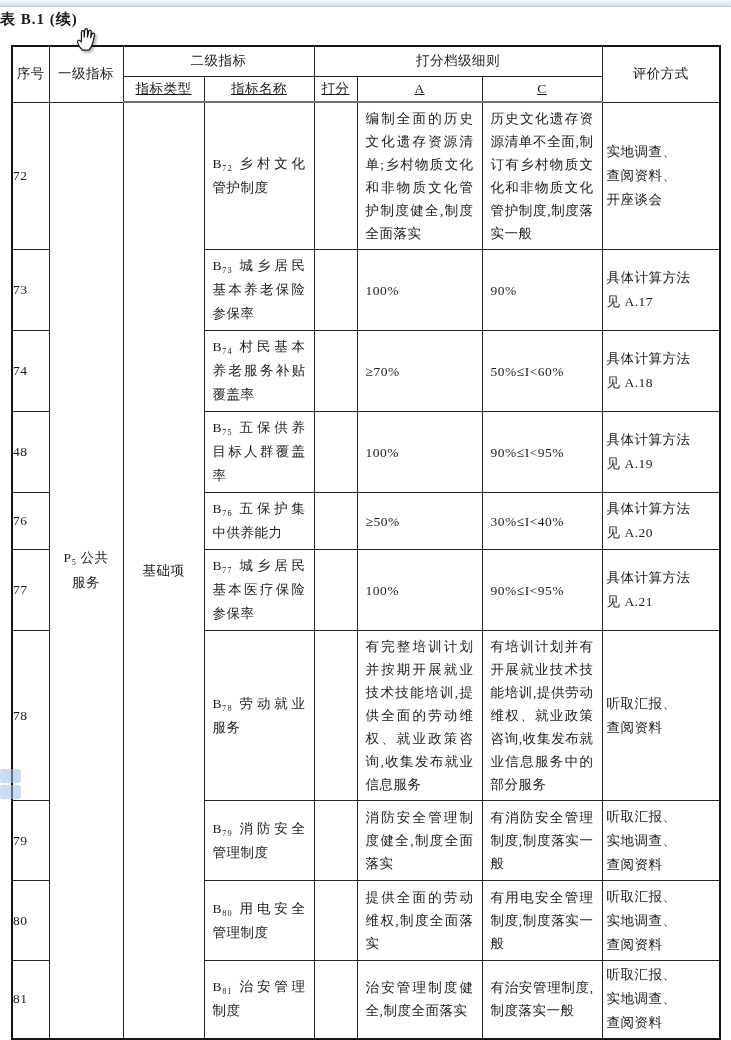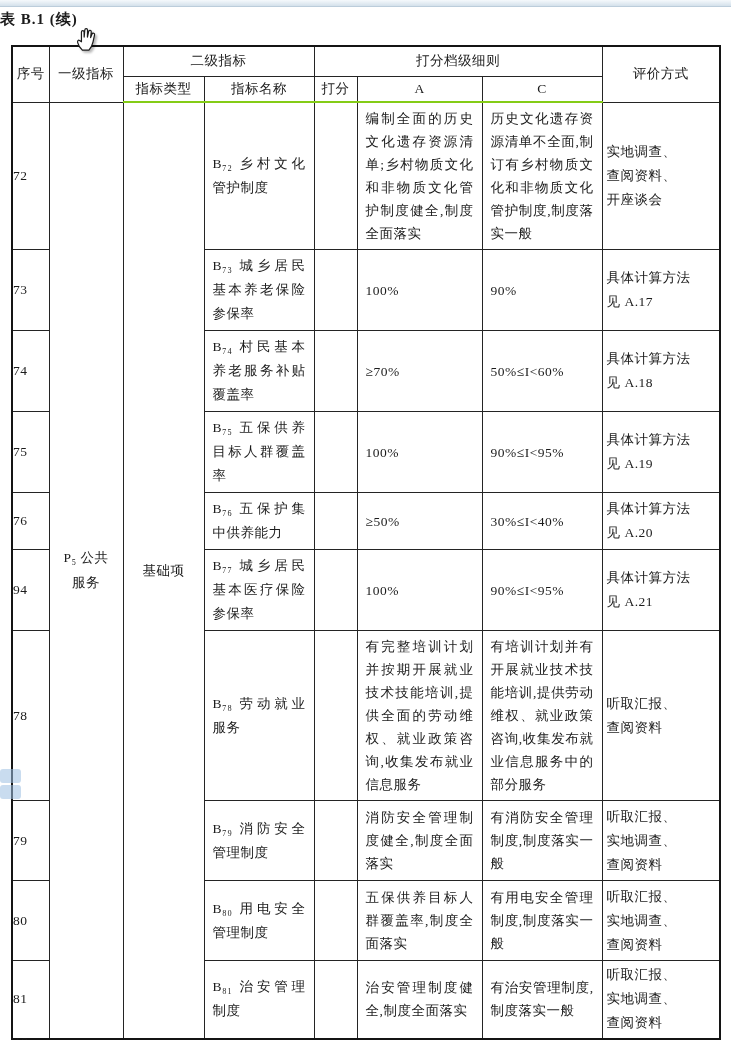--- a/index.html
+++ b/index.html
@@ -15,21 +15,21 @@
   .side-widget .sw-a, .side-widget .sw-b { width:21px; height:14px; border-radius:3px;
     background:#9dbfe1; opacity:0.55; margin-bottom:2px; }
   table.main { position:absolute; left:11px; top:45px; width:708px;
     border-collapse:collapse; table-layout:fixed; border:2px solid #141414; }
   th,td { border:1px solid #242424; font-weight:normal; font-size:13.5px;
     vertical-align:middle; overflow:hidden; letter-spacing:0.5px; }
   col.w-num{width:37px} col.w-lvl1{width:74px} col.w-type{width:81px} col.w-name{width:110px}
   col.w-score{width:43px} col.w-a{width:125px} col.w-c{width:120px} col.w-method{width:118px}
   tr.hr1{height:30px} tr.hr2{height:26px}
   tr.hr1 th, tr.hr2 th { }
-  tr.hr2 th { border-bottom:2px solid #84cc16; }
+  tr.hr2 th { border-bottom:2px solid #737373;text-decoration:underline; }
   tr.r0{height:146px} tr.r1{height:78px} tr.r2{height:80px} tr.r3{height:56px} tr.r4{height:56px}
   tr.r5{height:78px} tr.r6{height:166px} tr.r7{height:80px} tr.r8{height:80px} tr.r9{height:78px}
   td.c-num { text-align:left; }
   td.c-lvl1, td.c-type { text-align:center; white-space:pre-line; line-height:25px; }
   td.c-name { text-align:justify; text-justify:inter-character; padding:4px 8px; line-height:24px;margin-left:40px; }
   td.c-a, td.c-c { text-align:justify; text-justify:inter-character; padding:4px 8px; line-height:23px; }
   td.c-method { white-space:pre-line; line-height:24px; padding:2px 4px; }
   .page-number { position:absolute; left:14px; top:1036px; font-size:14px; }
 </style>
 </head>
@@ -102,39 +102,39 @@
     <tr class="r2">
       <td class="c-num">74</td>
       <td class="c-name">B₇₄ 村民基本养老服务补贴覆盖率</td>
       <td class="c-score"></td>
       <td class="c-a">≥70%</td>
       <td class="c-c">50%≤I&lt;60%</td>
       <td class="c-method">具体计算方法
 见 A.18</td>
     </tr>
     <tr class="r3">
-      <td class="c-num">75</td>
+      <td class="c-num">48</td>
       <td class="c-name">B₇₅ 五保供养目标人群覆盖率</td>
       <td class="c-score"></td>
       <td class="c-a">100%</td>
       <td class="c-c">90%≤I&lt;95%</td>
       <td class="c-method">具体计算方法
 见 A.19</td>
     </tr>
     <tr class="r4">
       <td class="c-num">76</td>
       <td class="c-name">B₇₆ 五保护集中供养能力</td>
       <td class="c-score"></td>
       <td class="c-a">≥50%</td>
       <td class="c-c">30%≤I&lt;40%</td>
       <td class="c-method">具体计算方法
 见 A.20</td>
     </tr>
     <tr class="r5">
-      <td class="c-num">94</td>
+      <td class="c-num">77</td>
       <td class="c-name">B₇₇ 城乡居民基本医疗保险参保率</td>
       <td class="c-score"></td>
       <td class="c-a">100%</td>
       <td class="c-c">90%≤I&lt;95%</td>
       <td class="c-method">具体计算方法
 见 A.21</td>
     </tr>
     <tr class="r6">
       <td class="c-num">78</td>
       <td class="c-name">B₇₈ 劳动就业服务</td>
@@ -151,21 +151,21 @@
       <td class="c-a">消防安全管理制度健全,制度全面落实</td>
       <td class="c-c">有消防安全管理制度,制度落实一般</td>
       <td class="c-method">听取汇报、
 实地调查、
 查阅资料</td>
     </tr>
     <tr class="r8">
       <td class="c-num">80</td>
       <td class="c-name">B₈₀ 用电安全管理制度</td>
       <td class="c-score"></td>
-      <td class="c-a">五保供养目标人群覆盖率,制度全面落实</td>
+      <td class="c-a">提供全面的劳动维权,制度全面落实</td>
       <td class="c-c">有用电安全管理制度,制度落实一般</td>
       <td class="c-method">听取汇报、
 实地调查、
 查阅资料</td>
     </tr>
     <tr class="r9">
       <td class="c-num">81</td>
       <td class="c-name">B₈₁ 治安管理制度</td>
       <td class="c-score"></td>
       <td class="c-a">治安管理制度健全,制度全面落实</td>

